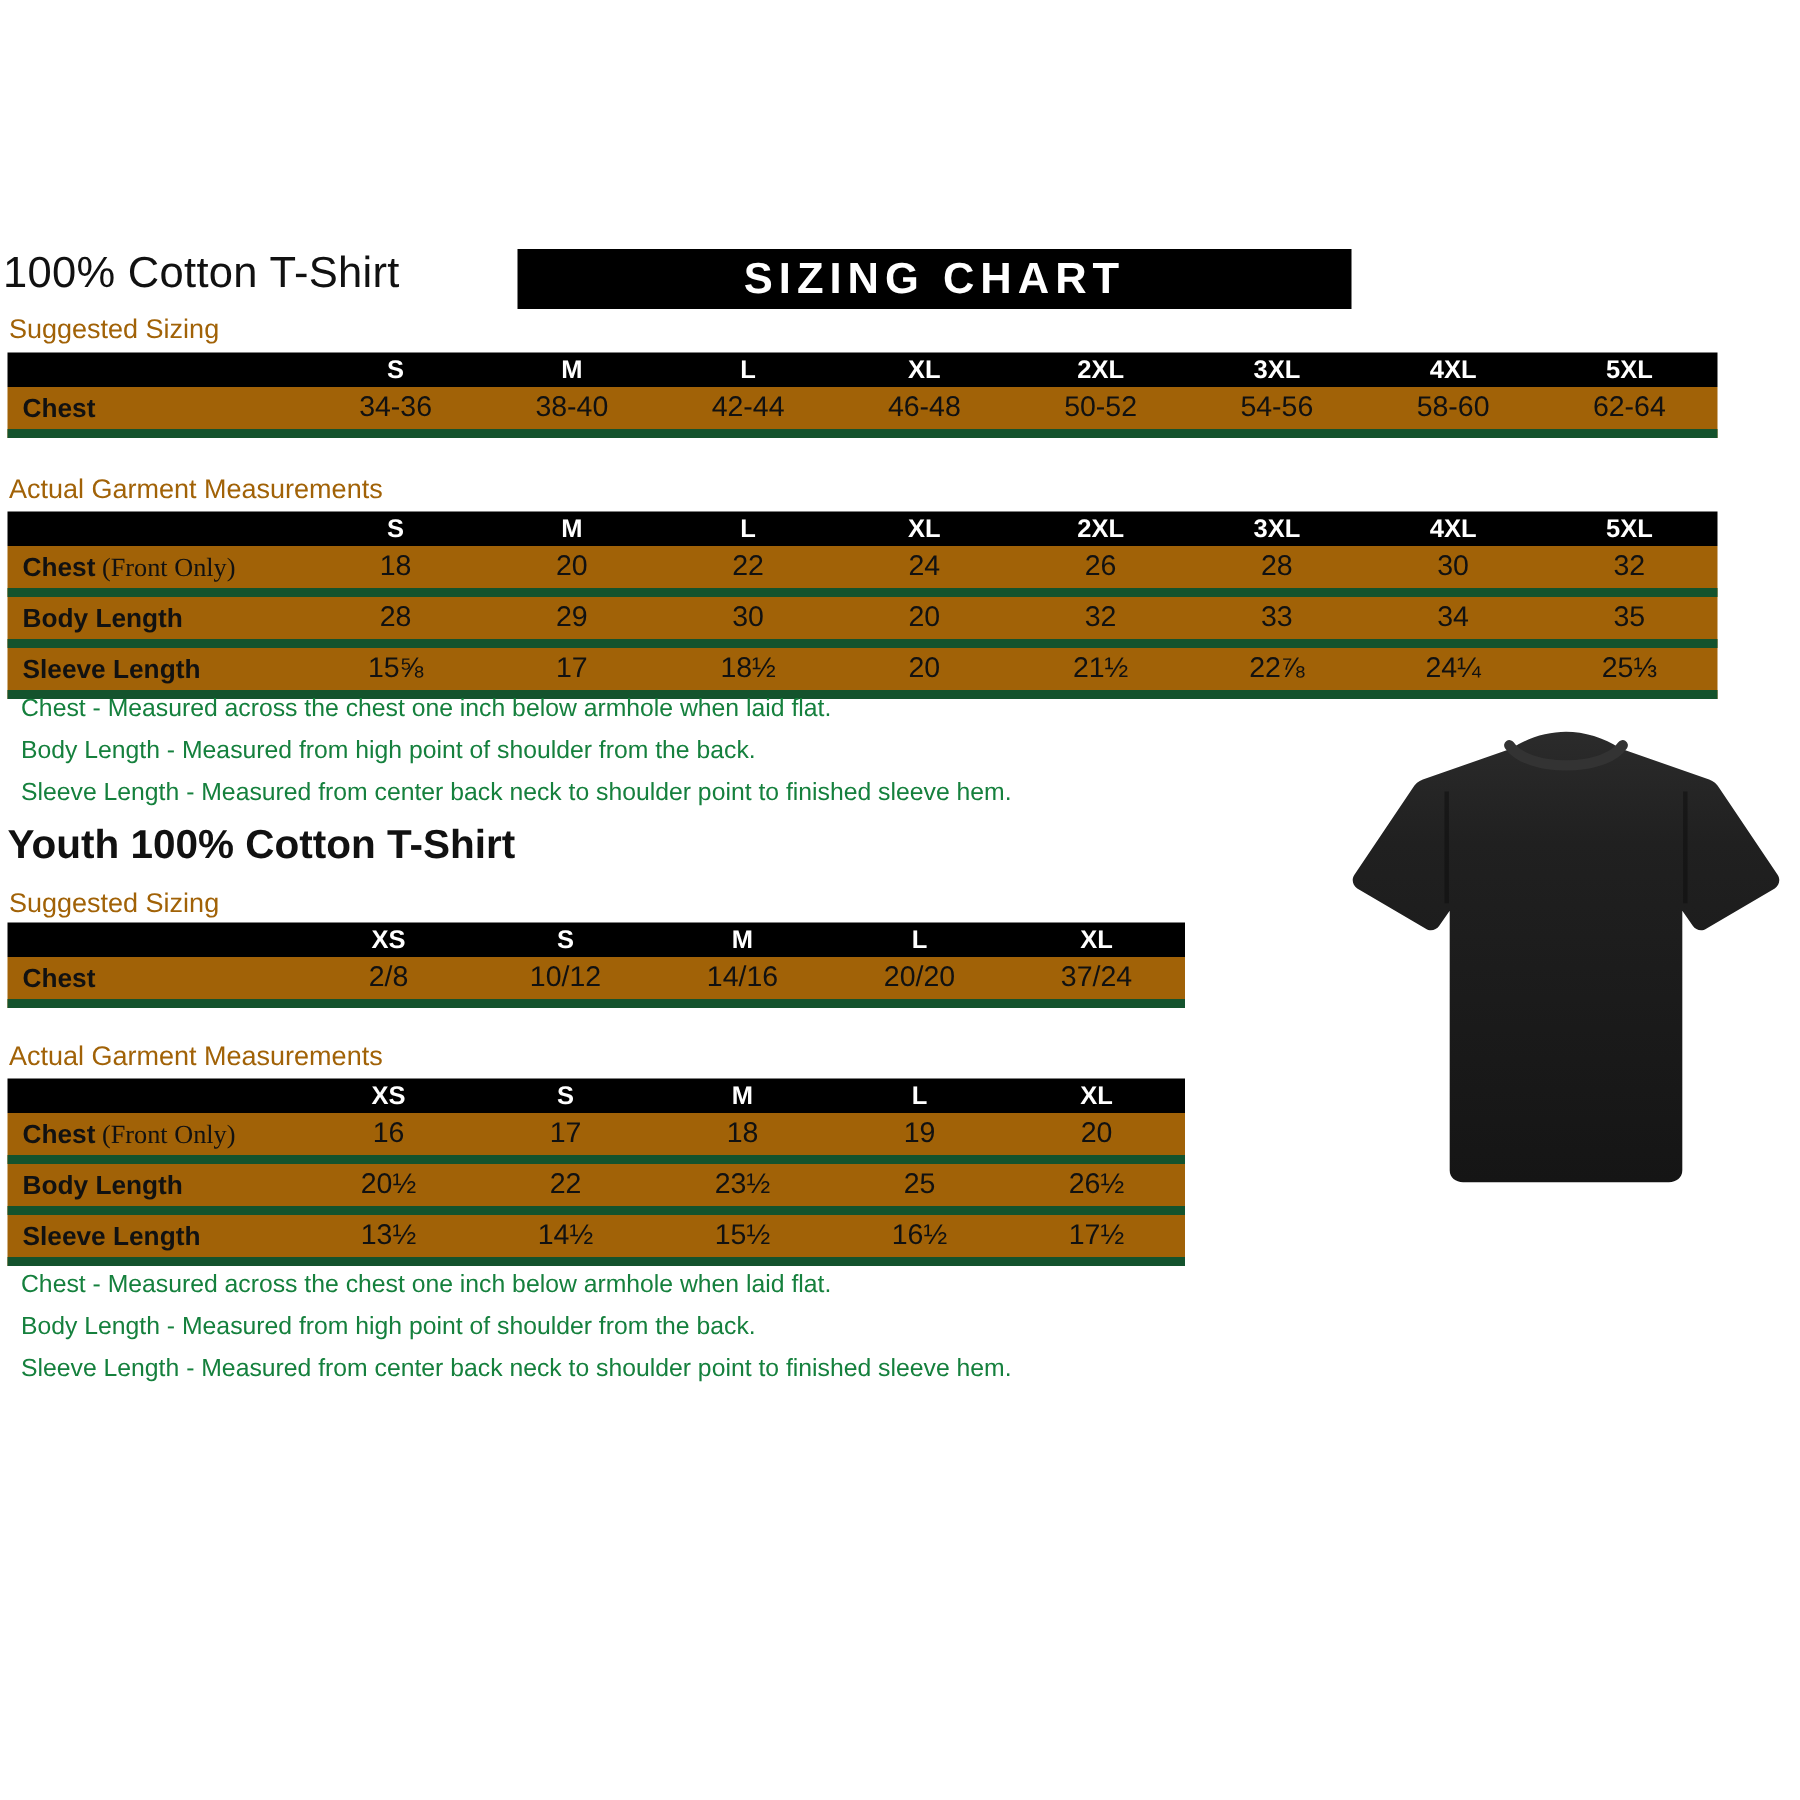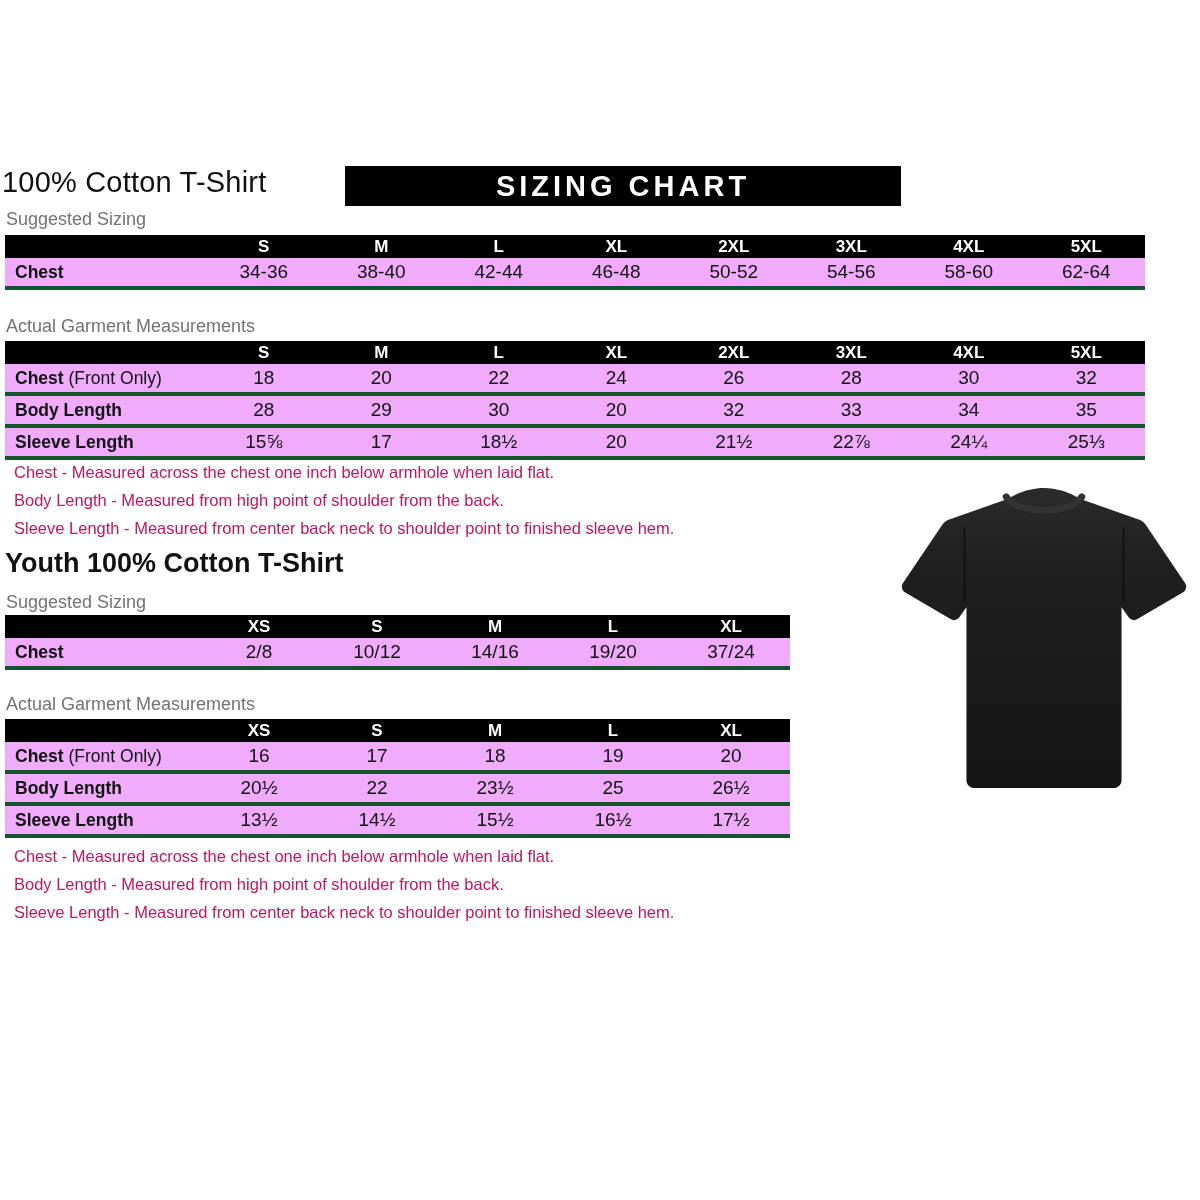--- a/index.html
+++ b/index.html
@@ -10,38 +10,38 @@
   }
   .abs{position:absolute;}
 
   
   .main-title{left:2px;top:166px;font-size:29px;font-weight:400;letter-spacing:.2px;}
   .banner{
     left:345px;top:166px;width:556px;height:40px;background:#000;color:#fff;
     display:flex;align-items:center;justify-content:center;
     font-size:29px;font-weight:700;letter-spacing:4px;text-align:right;
   }
-  .section-label{font-size:18px;font-weight:400;color:#737373;}
+  .section-label{font-size:18px;font-weight:400;color:#a16207;}
   .youth-title{left:5px;top:548px;font-size:27px;font-weight:700;text-align:right;}
 
   
   .size-table{--label-w:200px;}
   .size-table.youth{--label-w:195px;}
   .trow{display:grid;align-items:center;}
   .thead{background:#000;color:#fff;height:23px;}
   .hcell{text-align:center;font-size:17px;font-weight:700;}
   .hlabel{height:23px;}
-  .tbody{height:28px;border-bottom:4px solid #14532d;background:#f0abfc;}
+  .tbody{height:28px;border-bottom:6px solid #14532d;background:#a16207;}
   .tlabel{padding-left:10px;font-size:17.5px;white-space:nowrap;}
   .tlabel b{font-weight:700;}
-  .tlabel span{font-weight:400;}
+  .tlabel span{font-weight:400;font-family:Liberation Serif, serif;}
   .tcell{text-align:center;font-size:19px;}
 
   
-  .notes{font-size:16.5px;line-height:28px;color:#be185d;}
+  .notes{font-size:16.5px;line-height:28px;color:#15803d;}
 
   
   .tshirt-wrap{left:893px;top:468px;width:302px;height:338px;}
 </style>
 </head>
 <body>
 
 <div class="abs main-title">100% Cotton T-Shirt</div>
 <div class="abs banner">SIZING CHART</div>
 
@@ -135,21 +135,21 @@
       <div class="hcell">S</div>
       <div class="hcell">M</div>
       <div class="hcell">L</div>
       <div class="hcell">XL</div>
     </div>
     <div class="trow tbody" style="grid-template-columns: var(--label-w) repeat(5, 1fr);">
       <div class="tlabel"><b>Chest</b></div>
       <div class="tcell">2/8</div>
       <div class="tcell">10/12</div>
       <div class="tcell">14/16</div>
-      <div class="tcell">19/20</div>
+      <div class="tcell">20/20</div>
       <div class="tcell">37/24</div>
     </div>
   </div>
 
 <div class="abs section-label" style="left:6px;top:694px;">Actual Garment Measurements</div>
 <div class="abs size-table youth" style="left:5px;top:719px;width:785px;">
     <div class="trow thead" style="grid-template-columns: var(--label-w) repeat(5, 1fr);">
       <div class="hlabel"></div>
       <div class="hcell">XS</div>
       <div class="hcell">S</div>

